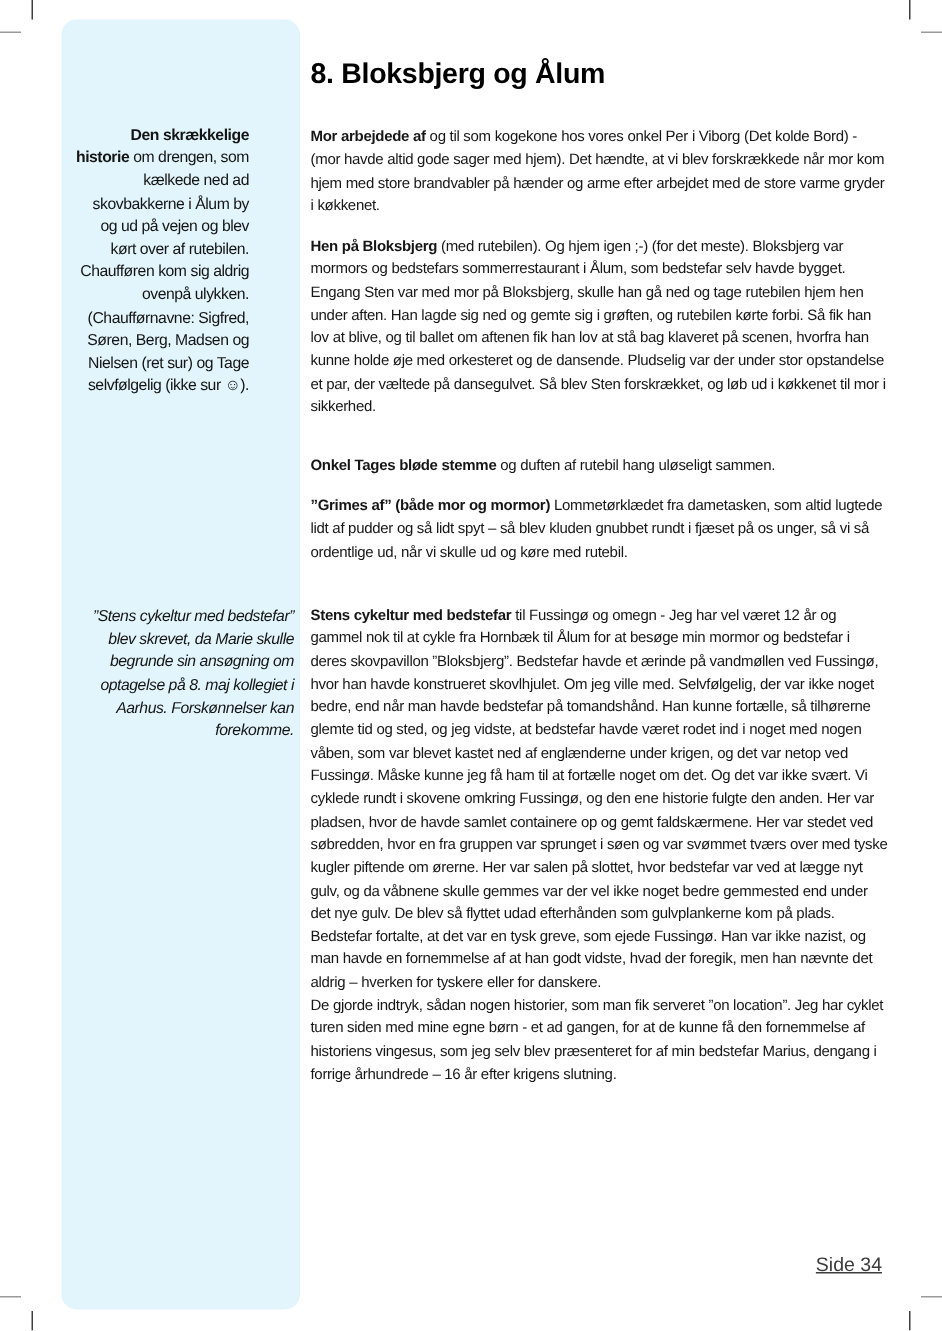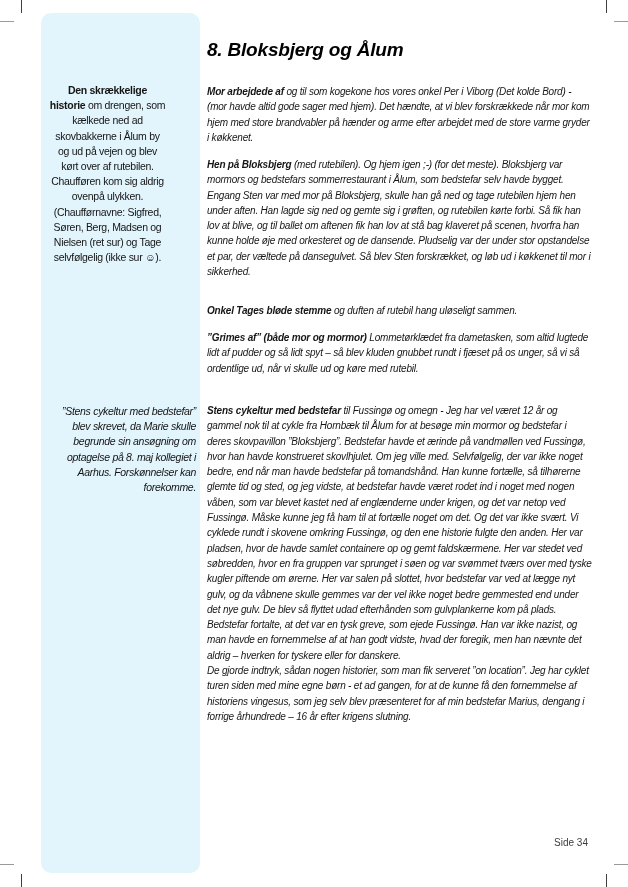--- a/index.html
+++ b/index.html
@@ -11,37 +11,37 @@
   .crop.h{height:1px;width:14px;background:#9a9a9a;}
   .crop.v{width:1px;height:13px;background:#3f3f3f;}
   .tl-v{left:21px;top:0;}        .tl-h{left:0;top:21px;}
   .tr-v{left:606px;top:0;}       .tr-h{left:614px;top:21px;}
   .bl-h{left:0;top:864px;}       .bl-v{left:21px;top:874px;}
   .br-h{left:614px;top:864px;}   .br-v{left:606px;top:874px;}
 
   
   .panel{position:absolute;left:41px;top:13px;width:159px;height:860px;background:#e2f5fc;border-radius:10px;}
   .note{position:absolute;font-size:10.5px;line-height:15.2px;letter-spacing:-0.3px;color:#141414;}
-  .note1{left:8px;top:70px;width:117px;text-align:center;}
+  .note1{left:8px;top:70px;width:117px;text-align:right;}
   .note1 b{font-weight:bold;}
   .note2{left:8px;top:391px;width:147px;text-align:right;font-style:italic;}
 
   
-  .main{position:absolute;left:207px;top:0;width:386px;height:721px;font-style:italic;}
+  .main{position:absolute;left:207px;top:0;width:386px;height:721px;}
   .title{position:absolute;top:38px;left:0;margin:0;font-size:19px;line-height:24px;font-weight:bold;color:#000000;letter-spacing:-0.2px;}
   .para{position:absolute;left:0;width:386px;margin:0;font-size:10px;line-height:15.3px;letter-spacing:-0.2px;color:#161616;}
   .para b{font-weight:bold;}
   .p1{top:84px;}
   .p2{top:157px;}
   .p3{top:303px;}
   .p4{top:330px;}
   .p5{top:403px;}
   .cont{display:block;}
 
-  .footer{position:absolute;top:838px;right:40px;font-size:10px;line-height:10px;color:#3c3c3c;}
+  .footer{position:absolute;top:838px;right:40px;font-size:13px;line-height:10px;color:#3c3c3c;text-decoration:underline;}
 </style>
 </head>
 <body>
 
 <div class="page">
 
   <div class="crop v tl-v"></div>
   <div class="crop h tl-h"></div>
   <div class="crop v tr-v"></div>
   <div class="crop h tr-h"></div>

